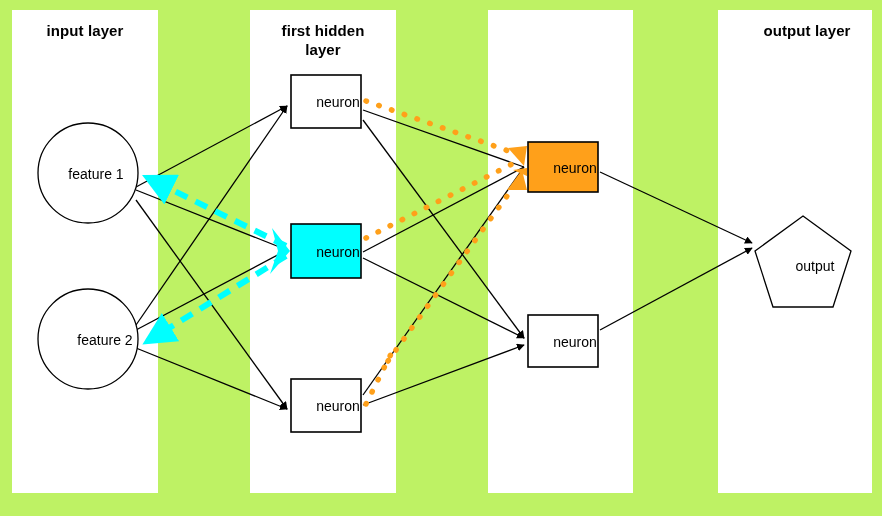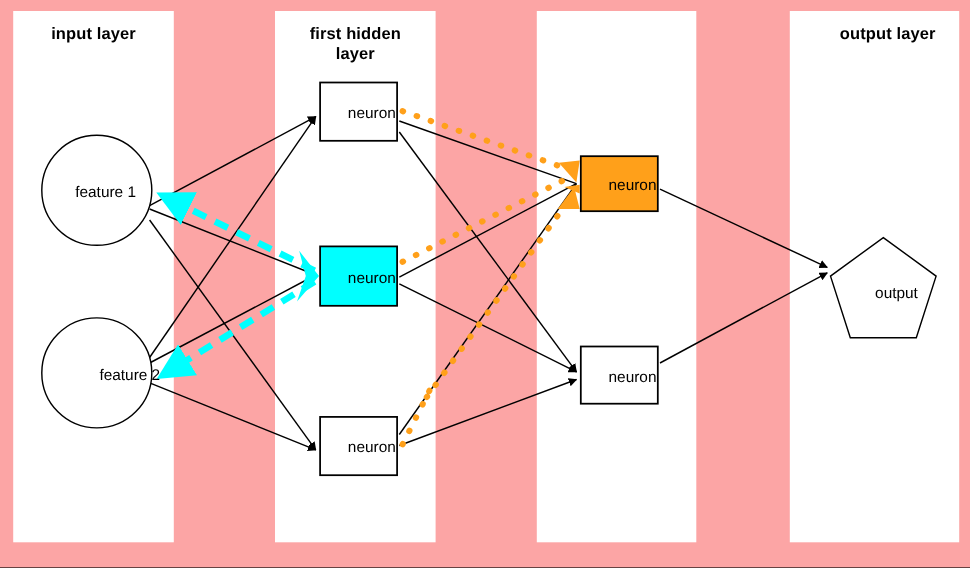--- a/index.html
+++ b/index.html
@@ -4,21 +4,21 @@
 <style>
   html, body {
     margin: 0;
     padding: 0;
     background: #000000;
   }
   #canvas {
     position: relative;
     width: 882px;
     height: 516px;
-    background: #fca5a5;
+    background: #bef264;
     overflow: hidden;
     font-family: "Liberation Sans", sans-serif;
   }
   .panel {
     position: absolute;
     background: #ffffff;
   }
   .panel-title {
     position: absolute;
     text-align: center;
@@ -126,21 +126,21 @@
       <rect x="291" y="379" width="70" height="53" fill="#ffffff" stroke="#000000" stroke-width="1.6"></rect>
 
       <rect x="528" y="142" width="70" height="50" fill="#ffa01a" stroke="#000000" stroke-width="1.6"></rect>
       <rect x="528" y="315" width="70" height="52" fill="#ffffff" stroke="#000000" stroke-width="1.6"></rect>
 
       <polygon points="803,216 851,251 833,307 773,307 755,251" fill="#ffffff" stroke="#000000" stroke-width="1.3"></polygon>
     </g>
   </svg>
 
   <div class="node-label" style="left:38px; top:166px; width:92px;">feature 1</div>
-  <div class="node-label" style="left:51px; top:332px; width:110px;">feature 2</div>
+  <div class="node-label" style="left:38px; top:332px; width:110px;">feature 2</div>
 
   <div class="node-label" style="left:291px; top:94px; width:70px;">neuron</div>
   <div class="node-label" style="left:291px; top:244px; width:70px;">neuron</div>
   <div class="node-label" style="left:291px; top:398px; width:70px;">neuron</div>
 
   <div class="node-label" style="left:528px; top:160px; width:70px;">neuron</div>
   <div class="node-label" style="left:528px; top:334px; width:70px;">neuron</div>
 
   <div class="node-label" style="left:753px; top:258px; width:100px;">output</div>
 

